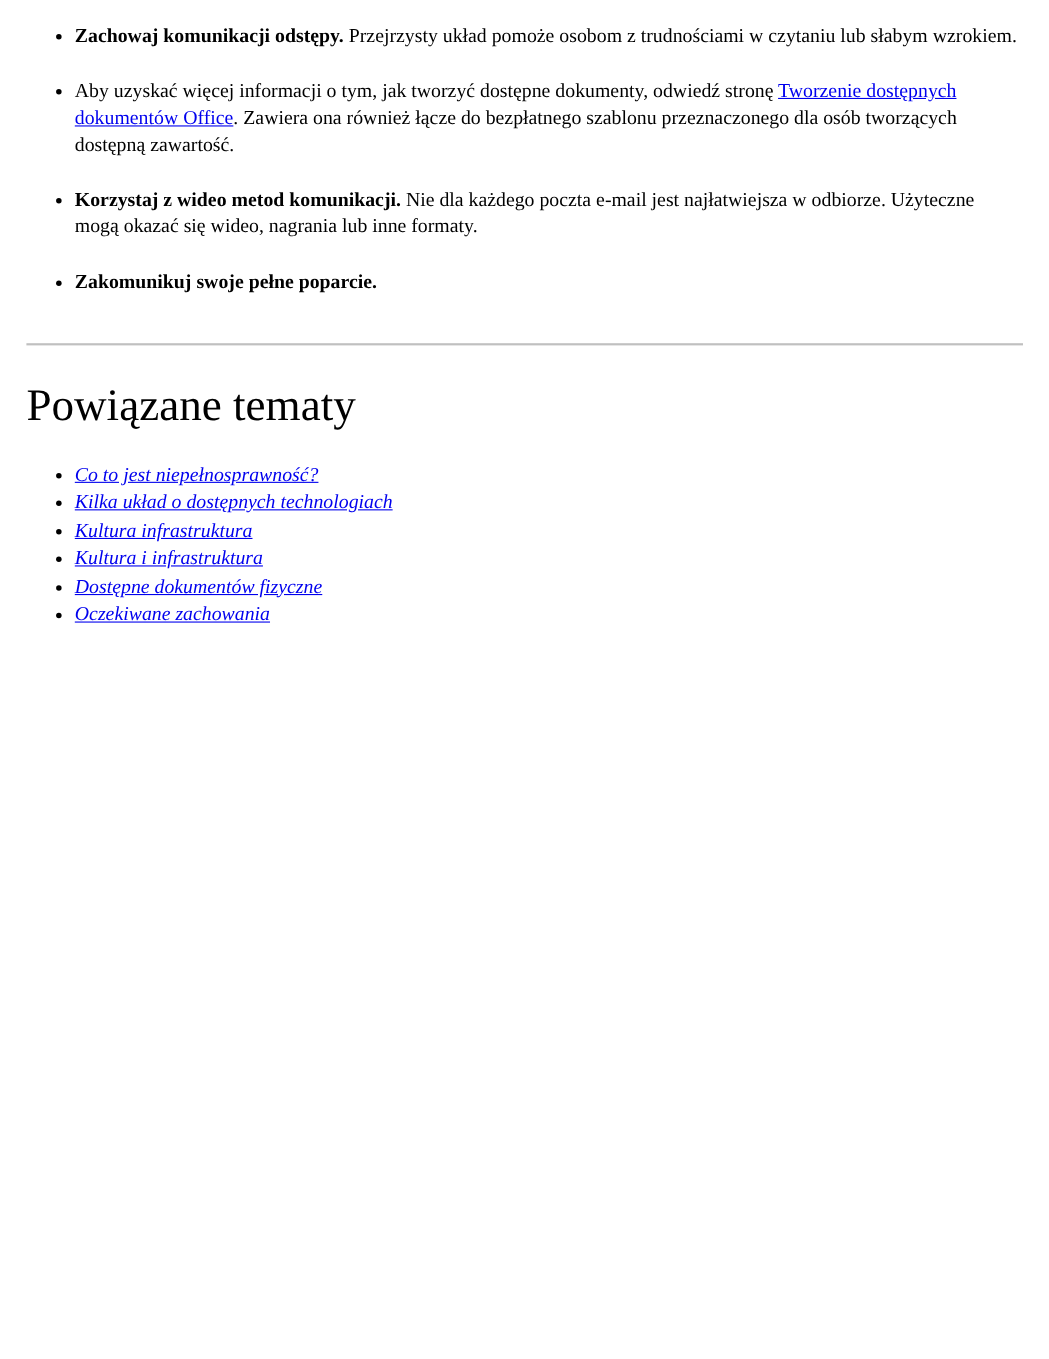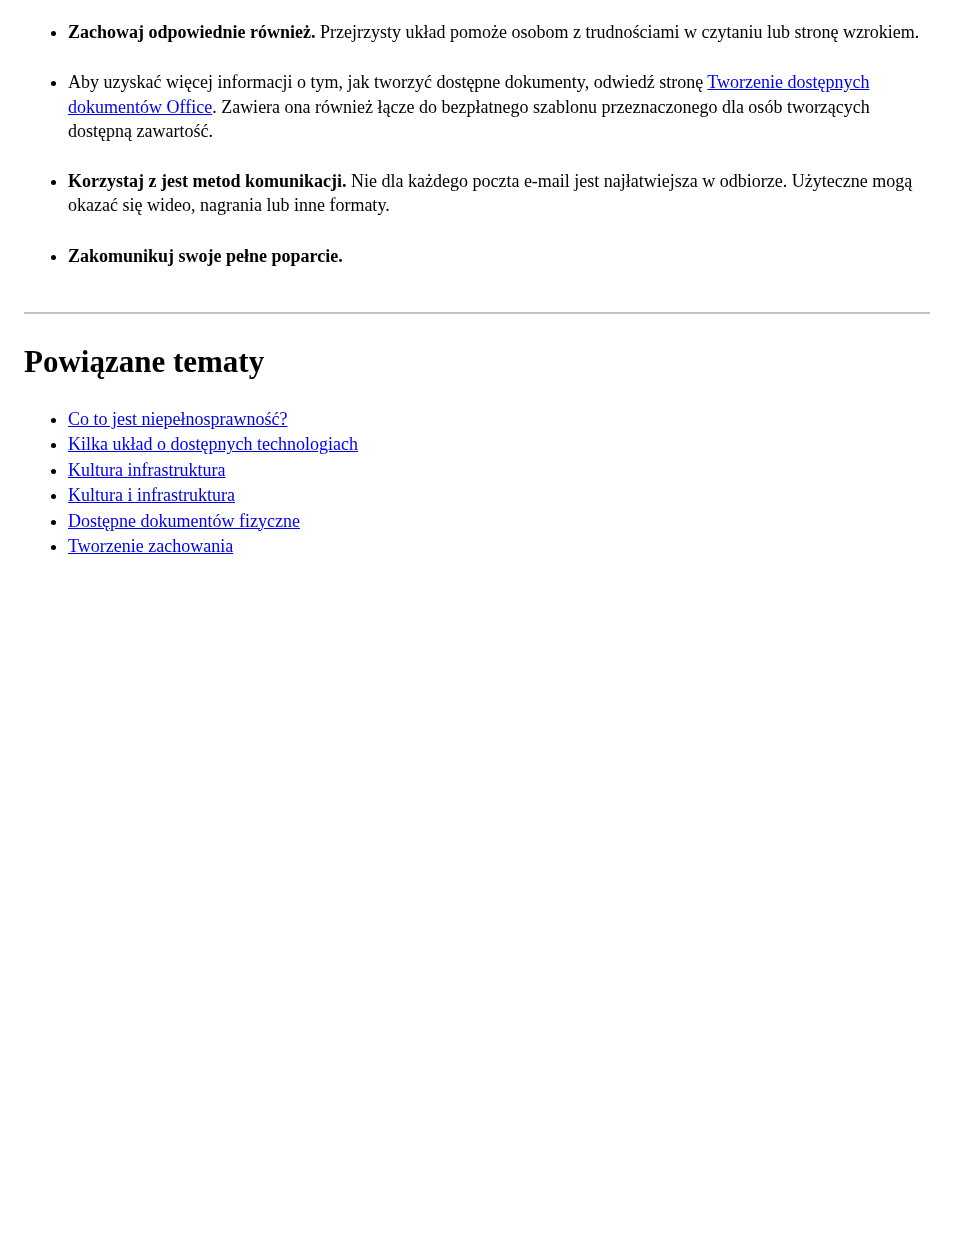--- a/index.html
+++ b/index.html
@@ -21,60 +21,61 @@
       line-height: 1.35;
     }
     ul.top-list > li:last-child { margin-bottom: 0; }
     hr.sep {
       margin-top: 44px;
       margin-bottom: 30px;
       border: none;
       border-top: 2px solid #c0c0c0;
     }
     .section-heading {
-      font-size: 31px;
-      font-weight: bold;
+      font-size: 41px;
+      font-weight: normal;
       margin-bottom: 28px;
       margin-top: 10px;
     }
     ul.link-list {
       list-style-type: disc;
       padding-left: 44px;
+      font-style: italic;
     }
     ul.link-list > li {
       margin-bottom: 2px;
       line-height: 1.3;
     }
     a {
       color: #0000ee;
       text-decoration: underline;
     }
   </style>
 </head>
 <body>
 
 <ul class="top-list">
   <li>
-    <strong>Zachowaj odpowiednie również.</strong><span> Przejrzysty układ pomoże osobom z trudnościami w czytaniu lub stronę wzrokiem.</span>
+    <strong>Zachowaj komunikacji odstępy.</strong><span> Przejrzysty układ pomoże osobom z trudnościami w czytaniu lub słabym wzrokiem.</span>
   </li>
   <li>
     <span>Aby uzyskać więcej informacji o tym, jak tworzyć dostępne dokumenty, odwiedź stronę </span><a href="#">Tworzenie dostępnych dokumentów Office</a><span>. Zawiera ona również łącze do bezpłatnego szablonu przeznaczonego dla osób tworzących dostępną zawartość.</span>
   </li>
   <li>
-    <strong>Korzystaj z jest metod komunikacji.</strong><span> Nie dla każdego poczta e-mail jest najłatwiejsza w odbiorze. Użyteczne mogą okazać się wideo, nagrania lub inne formaty.</span>
+    <strong>Korzystaj z wideo metod komunikacji.</strong><span> Nie dla każdego poczta e-mail jest najłatwiejsza w odbiorze. Użyteczne mogą okazać się wideo, nagrania lub inne formaty.</span>
   </li>
   <li>
     <strong>Zakomunikuj swoje pełne poparcie.</strong>
   </li>
 </ul>
 
 <hr class="sep">
 
 <h2 class="section-heading">Powiązane tematy</h2>
 
 <ul class="link-list">
   <li><a href="#">Co to jest niepełnosprawność?</a></li>
   <li><a href="#">Kilka układ o dostępnych technologiach</a></li>
   <li><a href="#">Kultura infrastruktura</a></li>
   <li><a href="#">Kultura i infrastruktura</a></li>
   <li><a href="#">Dostępne dokumentów fizyczne</a></li>
-  <li><a href="#">Tworzenie zachowania</a></li>
+  <li><a href="#">Oczekiwane zachowania</a></li>
 </ul>
 
 </body></html>

